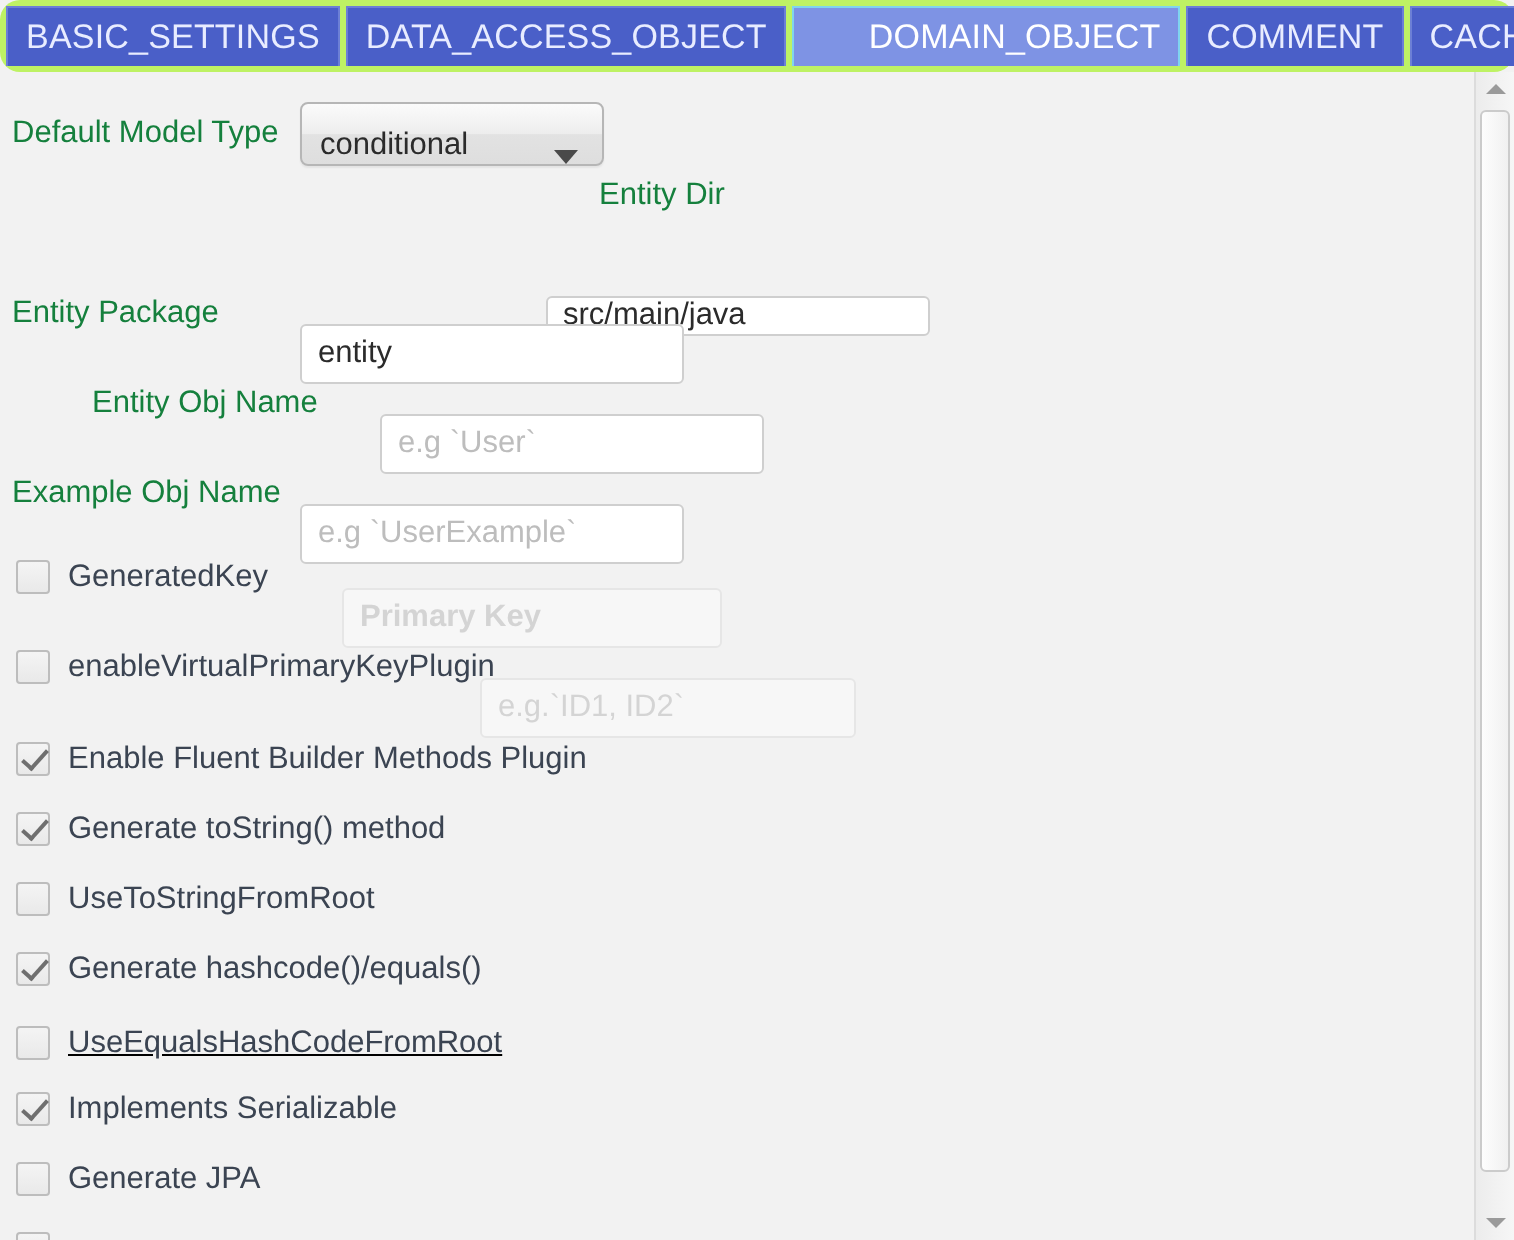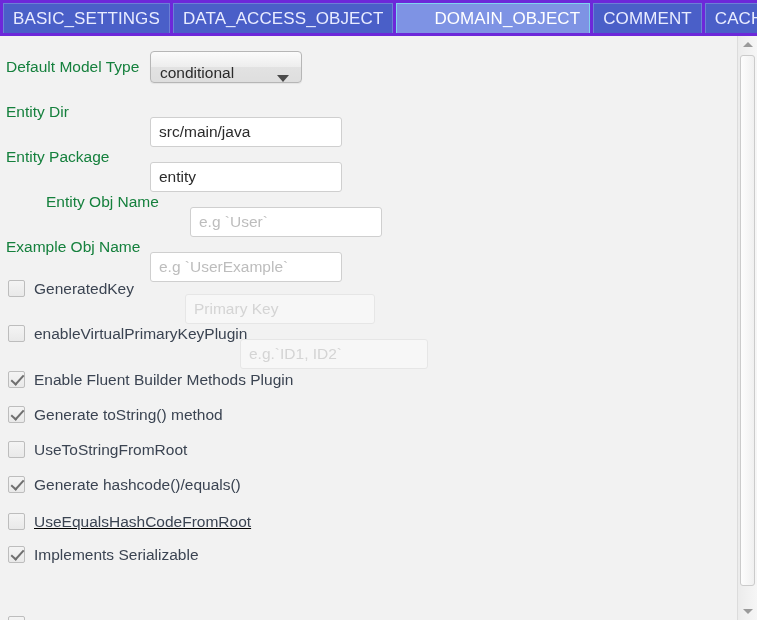--- a/index.html
+++ b/index.html
@@ -21,25 +21,26 @@
     background: #f2f2f2;
     box-sizing: border-box;
   }
 
   
   .tabbar {
     position: absolute;
     top: 0; left: 0;
     width: 757px;
     height: 36px;
-    background: #6d28d9;
+    background: #bef264;
     display: flex;
     align-items: stretch;
     padding: 3px 0 0 3px;
     box-sizing: border-box;
+    border-radius: 10px;
   }
   .tab {
     display: flex;
     align-items: center;
     justify-content: center;
     padding: 0 9px;
     margin-right: 3px;
     height: 30px;
     background: #4a5fc8;
     border: 1px solid #6c7fd6;
@@ -237,40 +238,40 @@
     </div>
 
   <div class="content" id="content">
       <div class="row" style="top: 8px;">
         <div class="field-label">Default Model Type</div>
         <div class="select">
           <span class="value">conditional</span>
           <span class="caret"></span>
         </div>
       </div>
-      <div class="row" style="top: 53px;">
+      <div class="row" style="top: 53px; flex-direction: column;">
         <div class="field-label">Entity Dir</div>
         <input type="text" class="txt" placeholder="" value="src/main/java" style="width: 192px;">
       </div>
       <div class="row" style="top: 98px;">
         <div class="field-label">Entity Package</div>
         <input type="text" class="txt" placeholder="" value="entity" style="width: 192px;">
       </div>
       <div class="row" style="top: 143px; padding-left: 40px;">
         <div class="field-label">Entity Obj Name</div>
         <input type="text" class="txt" placeholder="e.g `User`" value="" style="width: 192px;">
       </div>
       <div class="row" style="top: 188px;">
         <div class="field-label">Example Obj Name</div>
         <input type="text" class="txt" placeholder="e.g `UserExample`" value="" style="width: 192px;">
       </div>
       <div class="cbrow" style="top: 235px;">
         <span class="cbox"></span>
         <span class="cblabel">GeneratedKey</span>
-        <input type="text" class="txt disabled" disabled="" placeholder="Primary Key" style="position: absolute; left: 185px; width: 190px;">
+        <input type="text" class="txt disabled" disabled="" placeholder="Primary Key" style="position: absolute; left: 171px; width: 190px; font-weight: bold;">
       </div>
       <div class="cbrow" style="top: 280px;">
         <span class="cbox"></span>
         <span class="cblabel">enableVirtualPrimaryKeyPlugin</span>
         <input type="text" class="txt disabled" disabled="" placeholder="e.g.`ID1, ID2`" style="position: absolute; left: 240px; width: 188px;">
       </div>
       <div class="cbrow" style="top: 326px;">
         <span class="cbox checked"></span>
         <span class="cblabel">Enable Fluent Builder Methods Plugin</span>
       </div>
@@ -286,20 +287,24 @@
         <span class="cbox checked"></span>
         <span class="cblabel">Generate hashcode()/equals()</span>
       </div>
       <div class="cbrow" style="top: 468px; text-decoration: underline;">
         <span class="cbox"></span>
         <span class="cblabel">UseEqualsHashCodeFromRoot</span>
       </div>
       <div class="cbrow" style="top: 501px;">
         <span class="cbox checked"></span>
         <span class="cblabel">Implements Serializable</span>
+      </div>
+      <div class="cbrow" style="top: 536px;">
+        <span class="cbox"></span>
+        <span class="cblabel">Generate JPA</span>
       </div>
       <div class="cbrow" style="top: 571px;">
         <span class="cbox"></span>
       </div>
     </div>
 
   <div class="scrollbar">
     <div class="sb-btn up">
       <span class="sb-arrow up"></span>
     </div>

